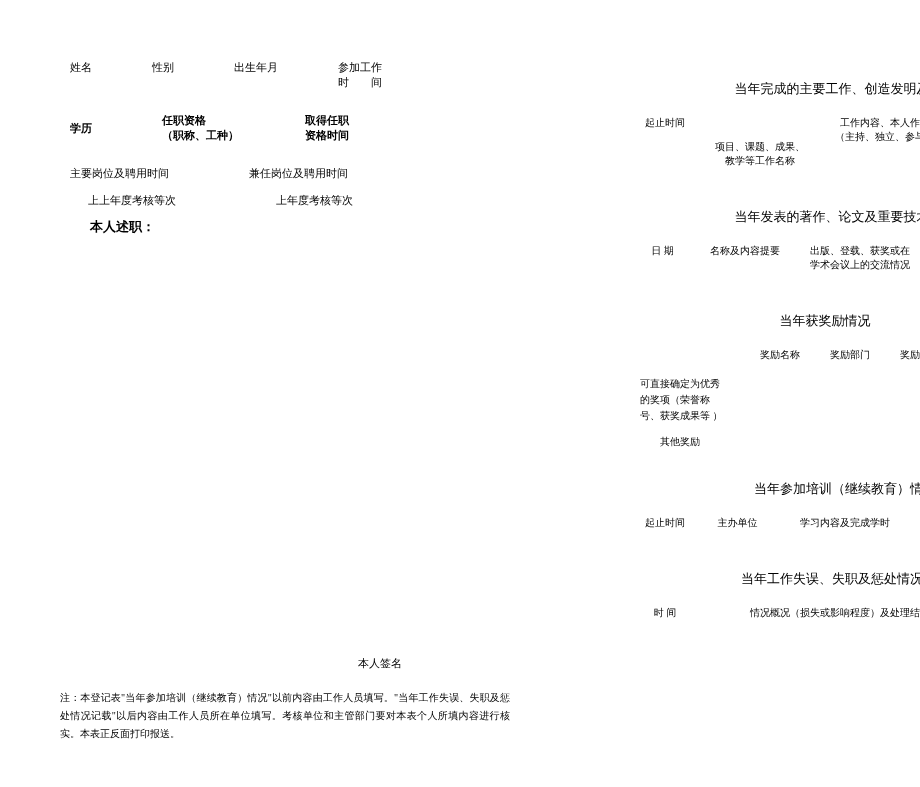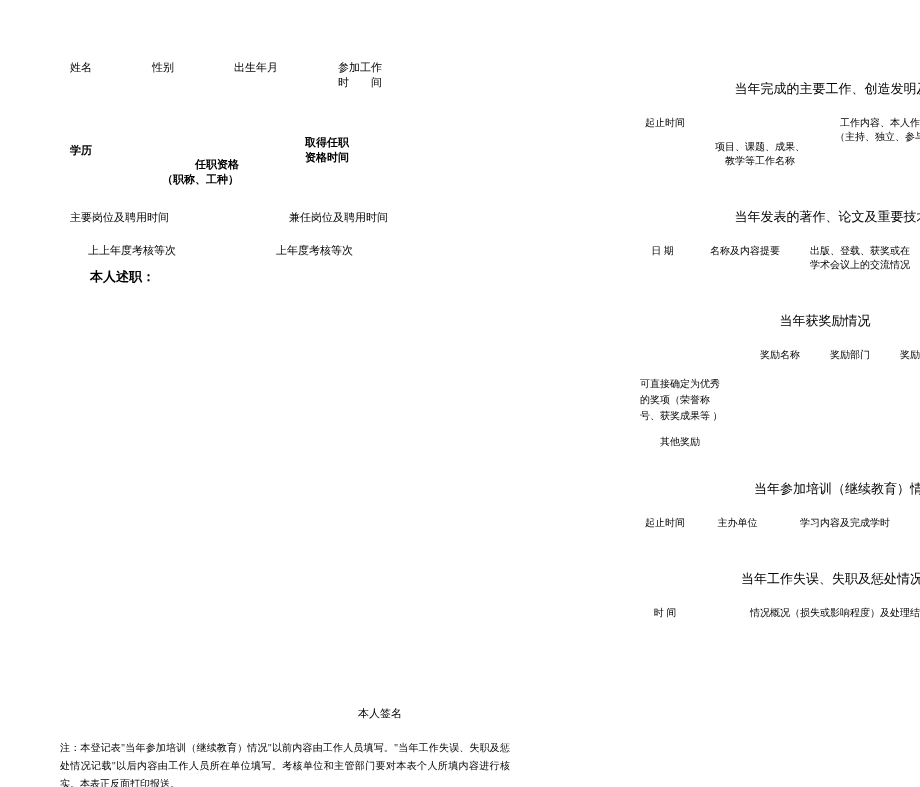--- a/index.html
+++ b/index.html
@@ -24,42 +24,42 @@
       width: 440px;
     }
     .right-page {
       position: absolute;
       left: 640px;
       top: 80px;
       width: 410px;
     }
     .two-line {
       display: inline-block;
-      text-align: right;
+      text-align: left;
       line-height: 1.4;
     }
     .row1 {
       display: flex;
       gap: 60px;
       margin-bottom: 22px;
     }
     .row1 > span {
       white-space: nowrap;
     }
     .row2 {
       display: flex;
       gap: 40px;
       margin-bottom: 22px;
       align-items: center;
       font-weight: bold;
     }
     .row3 {
       display: flex;
-      gap: 120px;
-      margin-bottom: 18px;
+      gap: 80px;
+      margin-bottom: 12px;
     }
     .row4 {
       display: flex;
       gap: 100px;
       margin-bottom: 10px;
       align-items: center;
     }
     .self-report {
       font-size: 13px;
       margin-left: 20px;
@@ -125,21 +125,21 @@
     <span>性别</span>
     <span>出生年月</span>
     <span class="two-line">
       <span>参加工作</span><br>
       <span>时　　间</span>
     </span>
   </div>
 
   <div class="row2">
     <span>学历</span>
-    <span class="two-line" style="margin-left:30px;margin-top:44px;">
+    <span class="two-line" style="margin-left:30px;">
       <span>任职资格</span><br>
       <span>（职称、工种）</span>
     </span>
     <span class="two-line" style="margin-left:26px;">
       <span>取得任职</span><br>
       <span>资格时间</span>
     </span>
   </div>
 
   <div class="row3">

